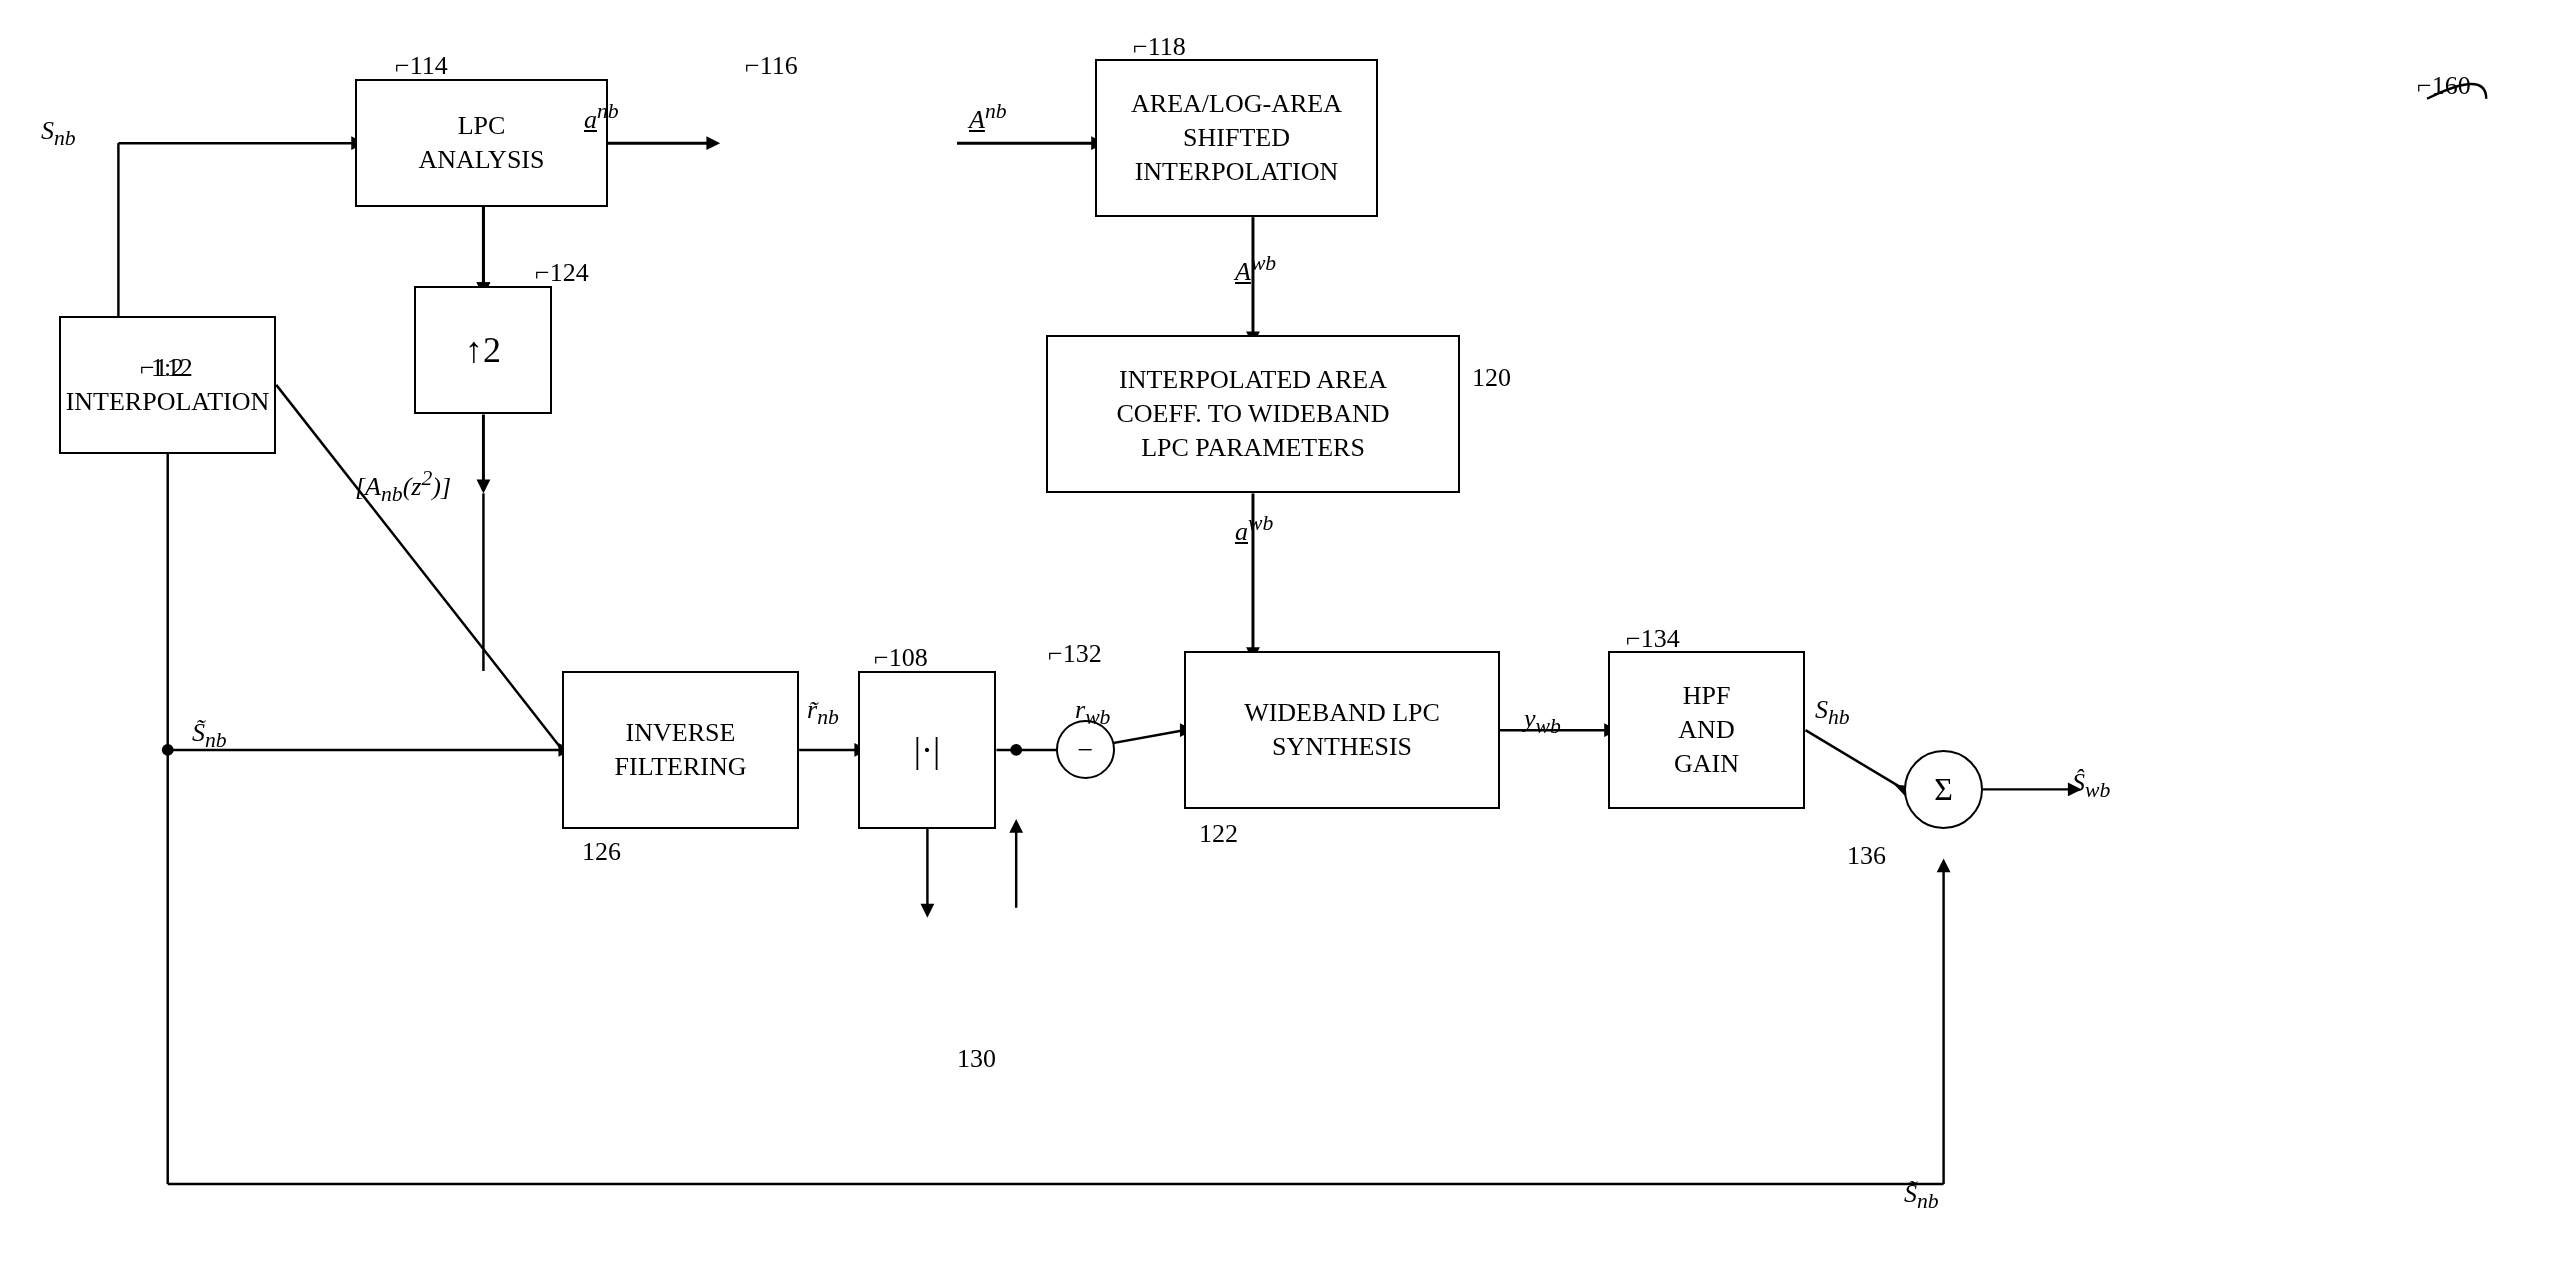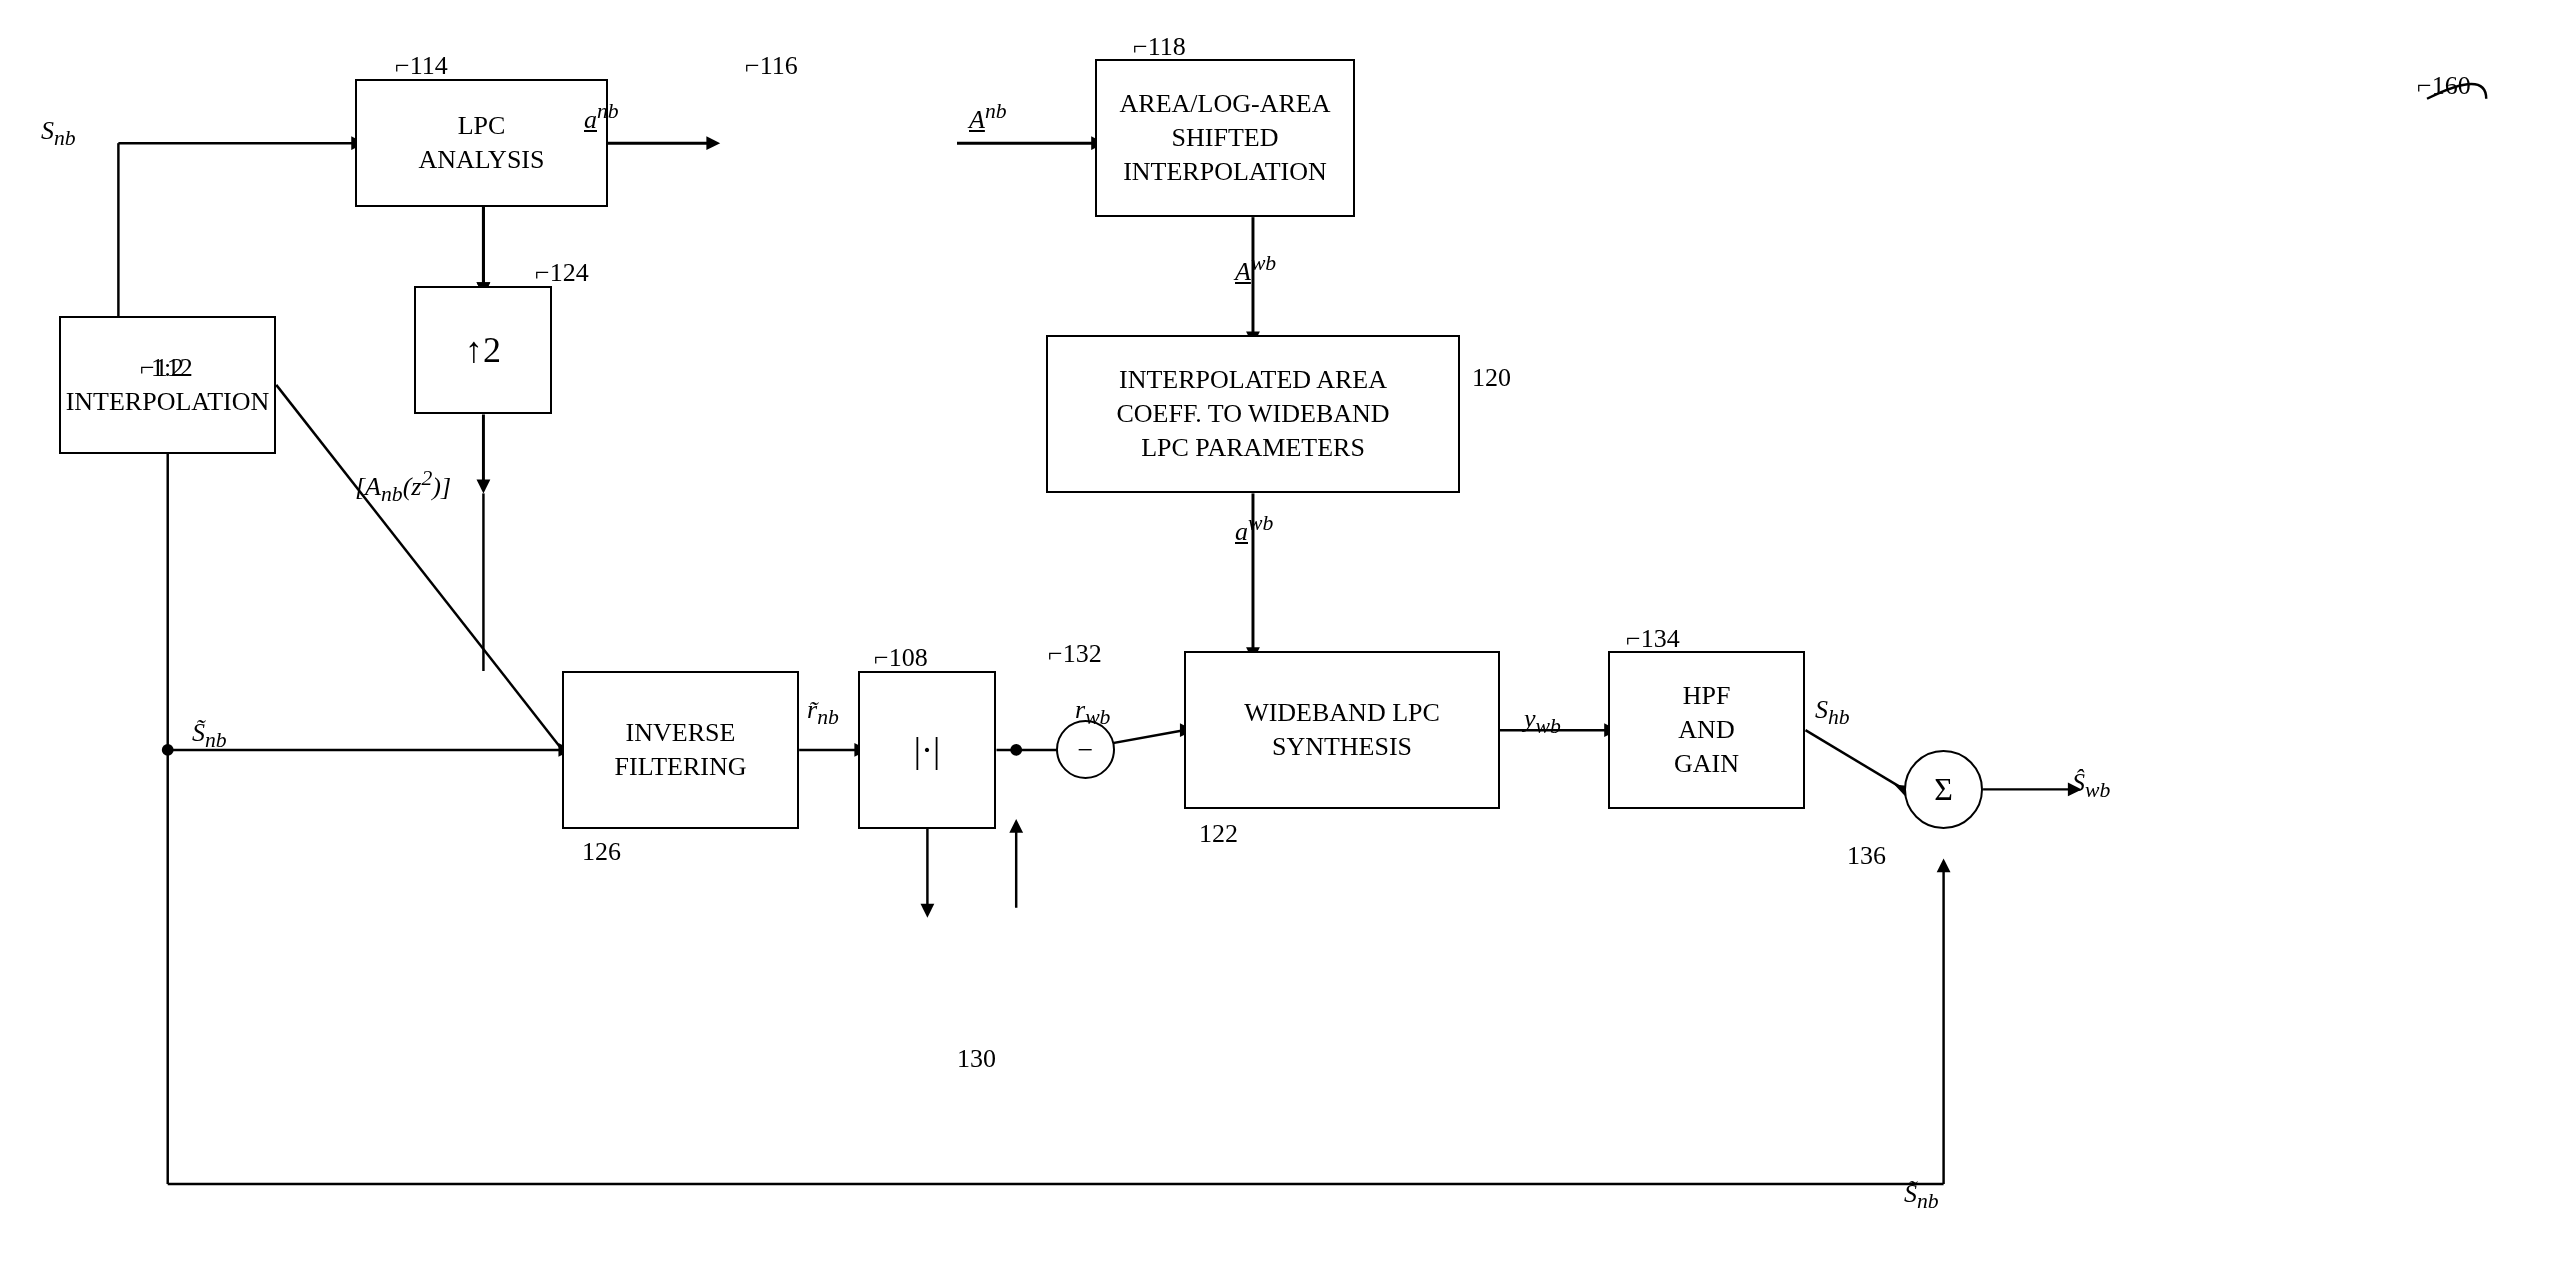--- a/index.html
+++ b/index.html
@@ -142,21 +142,21 @@
 
   <div class="circle-sum" style="left:1904px; top:750px; width:79px; height:79px;">
     <span>Σ</span>
   </div>
 
   <div class="block" style="left:355px; top:79px; width:253px; height:128px;">
     <span>LPC<br>ANALYSIS</span>
   </div>
 
 
-  <div class="block" style="left:1095px; top:59px; width:260px; height:158px;">
+  <div class="block" style="left:1095px; top:59px; width:283px; height:158px;">
     <span>AREA/LOG-AREA<br>SHIFTED<br>INTERPOLATION</span>
   </div>
 
   <div class="block" style="left:1046px; top:335px; width:414px; height:158px;">
     <span>INTERPOLATED AREA<br>COEFF. TO WIDEBAND<br>LPC PARAMETERS</span>
   </div>
 
   <div class="block" style="left:59px; top:316px; width:217px; height:138px;">
     <span>1:2<br>INTERPOLATION</span>
   </div>

